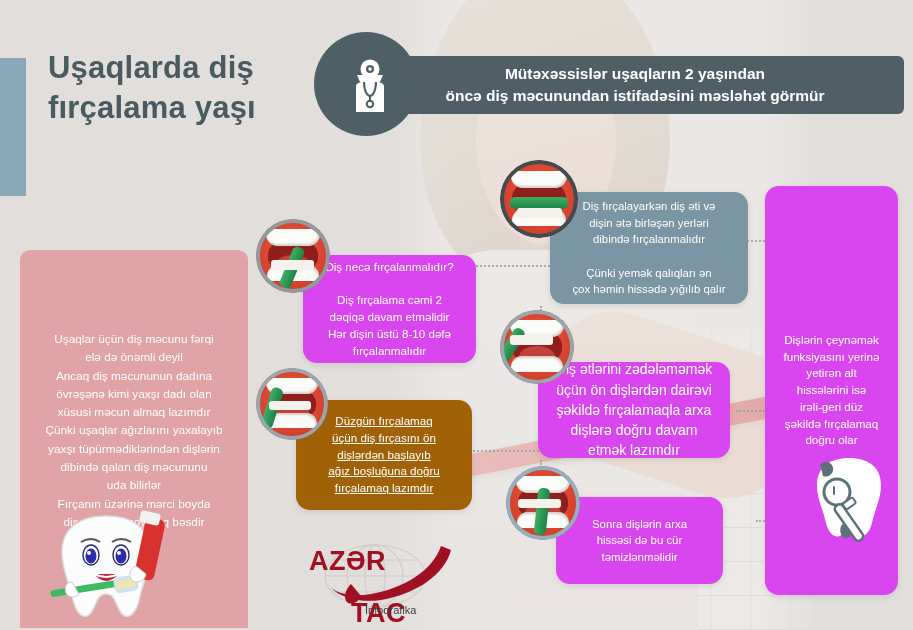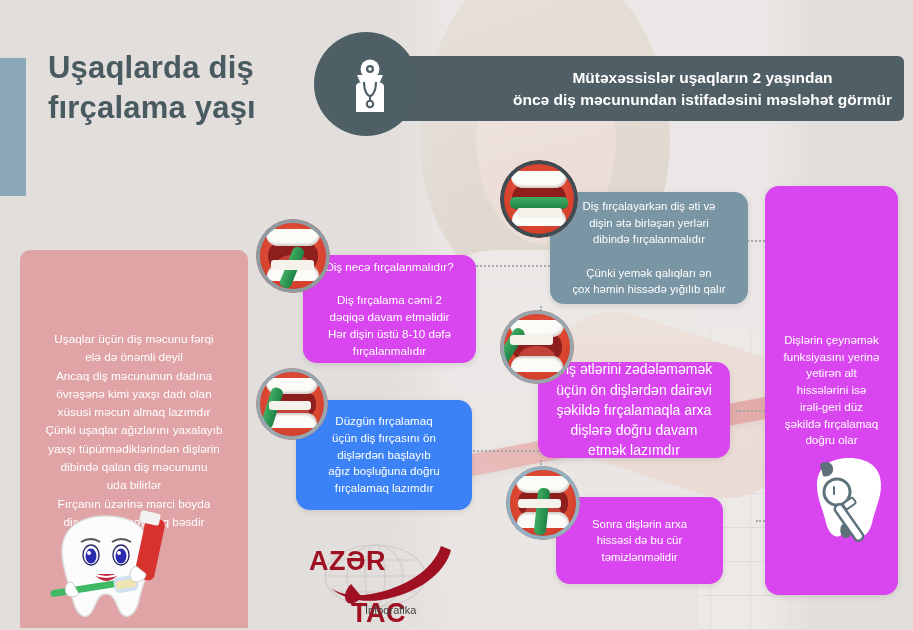--- a/index.html
+++ b/index.html
@@ -44,23 +44,23 @@
   
   .accent-bar{position:absolute;left:0;top:58px;width:26px;height:138px;background:#8aa8b8;}
 
   
   .page-title{position:absolute;left:48px;top:48px;width:250px;
     font-size:31px;line-height:1.28;font-weight:bold;color:#4a5a61;letter-spacing:.2px;}
 
   
   .hdr-circle{position:absolute;left:314px;top:32px;width:104px;height:104px;
     border-radius:50%;background:#4f5f66;z-index:3;}
-  .hdr-bar{position:absolute;left:366px;top:56px;width:538px;height:65px;
+  .hdr-bar{position:absolute;left:366px;top:56px;width:538px;height:58px;
     border-radius:6px;background:#505f66;z-index:2;
-    display:flex;align-items:center;justify-content:flex-end;}
+    display:flex;align-items:center;justify-content:center;}
   .hdr-text{color:#fff;font-size:15.5px;font-weight:bold;line-height:1.42;
     text-align:center;white-space:pre-line;padding:0 12px;}
   .doc-icon{position:absolute;left:347px;top:58px;width:46px;height:56px;z-index:4;}
 
   
   .pink-panel{position:absolute;left:20px;top:250px;width:228px;height:378px;
     background:#e0a3a6;border-radius:10px 10px 0 0;overflow:hidden;}
   .pink-q{position:absolute;left:18px;top:24px;width:192px;text-align:center;
     color:#fff;font-size:11.6px;line-height:1.52;white-space:pre-line;}
   .pink-b{position:absolute;left:10px;top:80px;width:208px;text-align:center;
@@ -69,21 +69,21 @@
   
   .mascot{position:absolute;left:36px;top:508px;width:140px;height:118px;}
 
   
   .card{position:absolute;border-radius:14px;color:#fff;text-align:center;
     display:flex;align-items:center;justify-content:center;
     box-shadow:0 2px 6px rgba(0,0,0,.10);}
   .card .txt{white-space:pre-line;line-height:1.45;padding:8px 10px;}
   .c-slate{background:#d946ef;}
   .c-steel{background:#7a96a4;}
-  .c-light{background:#3b82f6;}
+  .c-light{background:#a16207;text-decoration:underline;}
 
   #card-how    {left:303px;top:255px;width:173px;height:108px;}
   #card-how .txt{font-size:11.6px;}
   #card-gum    {left:550px;top:192px;width:198px;height:112px;}
   #card-gum .txt{font-size:11.4px;}
   #card-chew   {left:765px;top:186px;width:133px;height:409px;}
   #card-chew .txt{font-size:11.6px;}
   #card-circle {left:538px;top:362px;width:192px;height:96px;}
   #card-circle .txt{font-size:14px;}
   #card-proper {left:296px;top:400px;width:176px;height:110px;}

